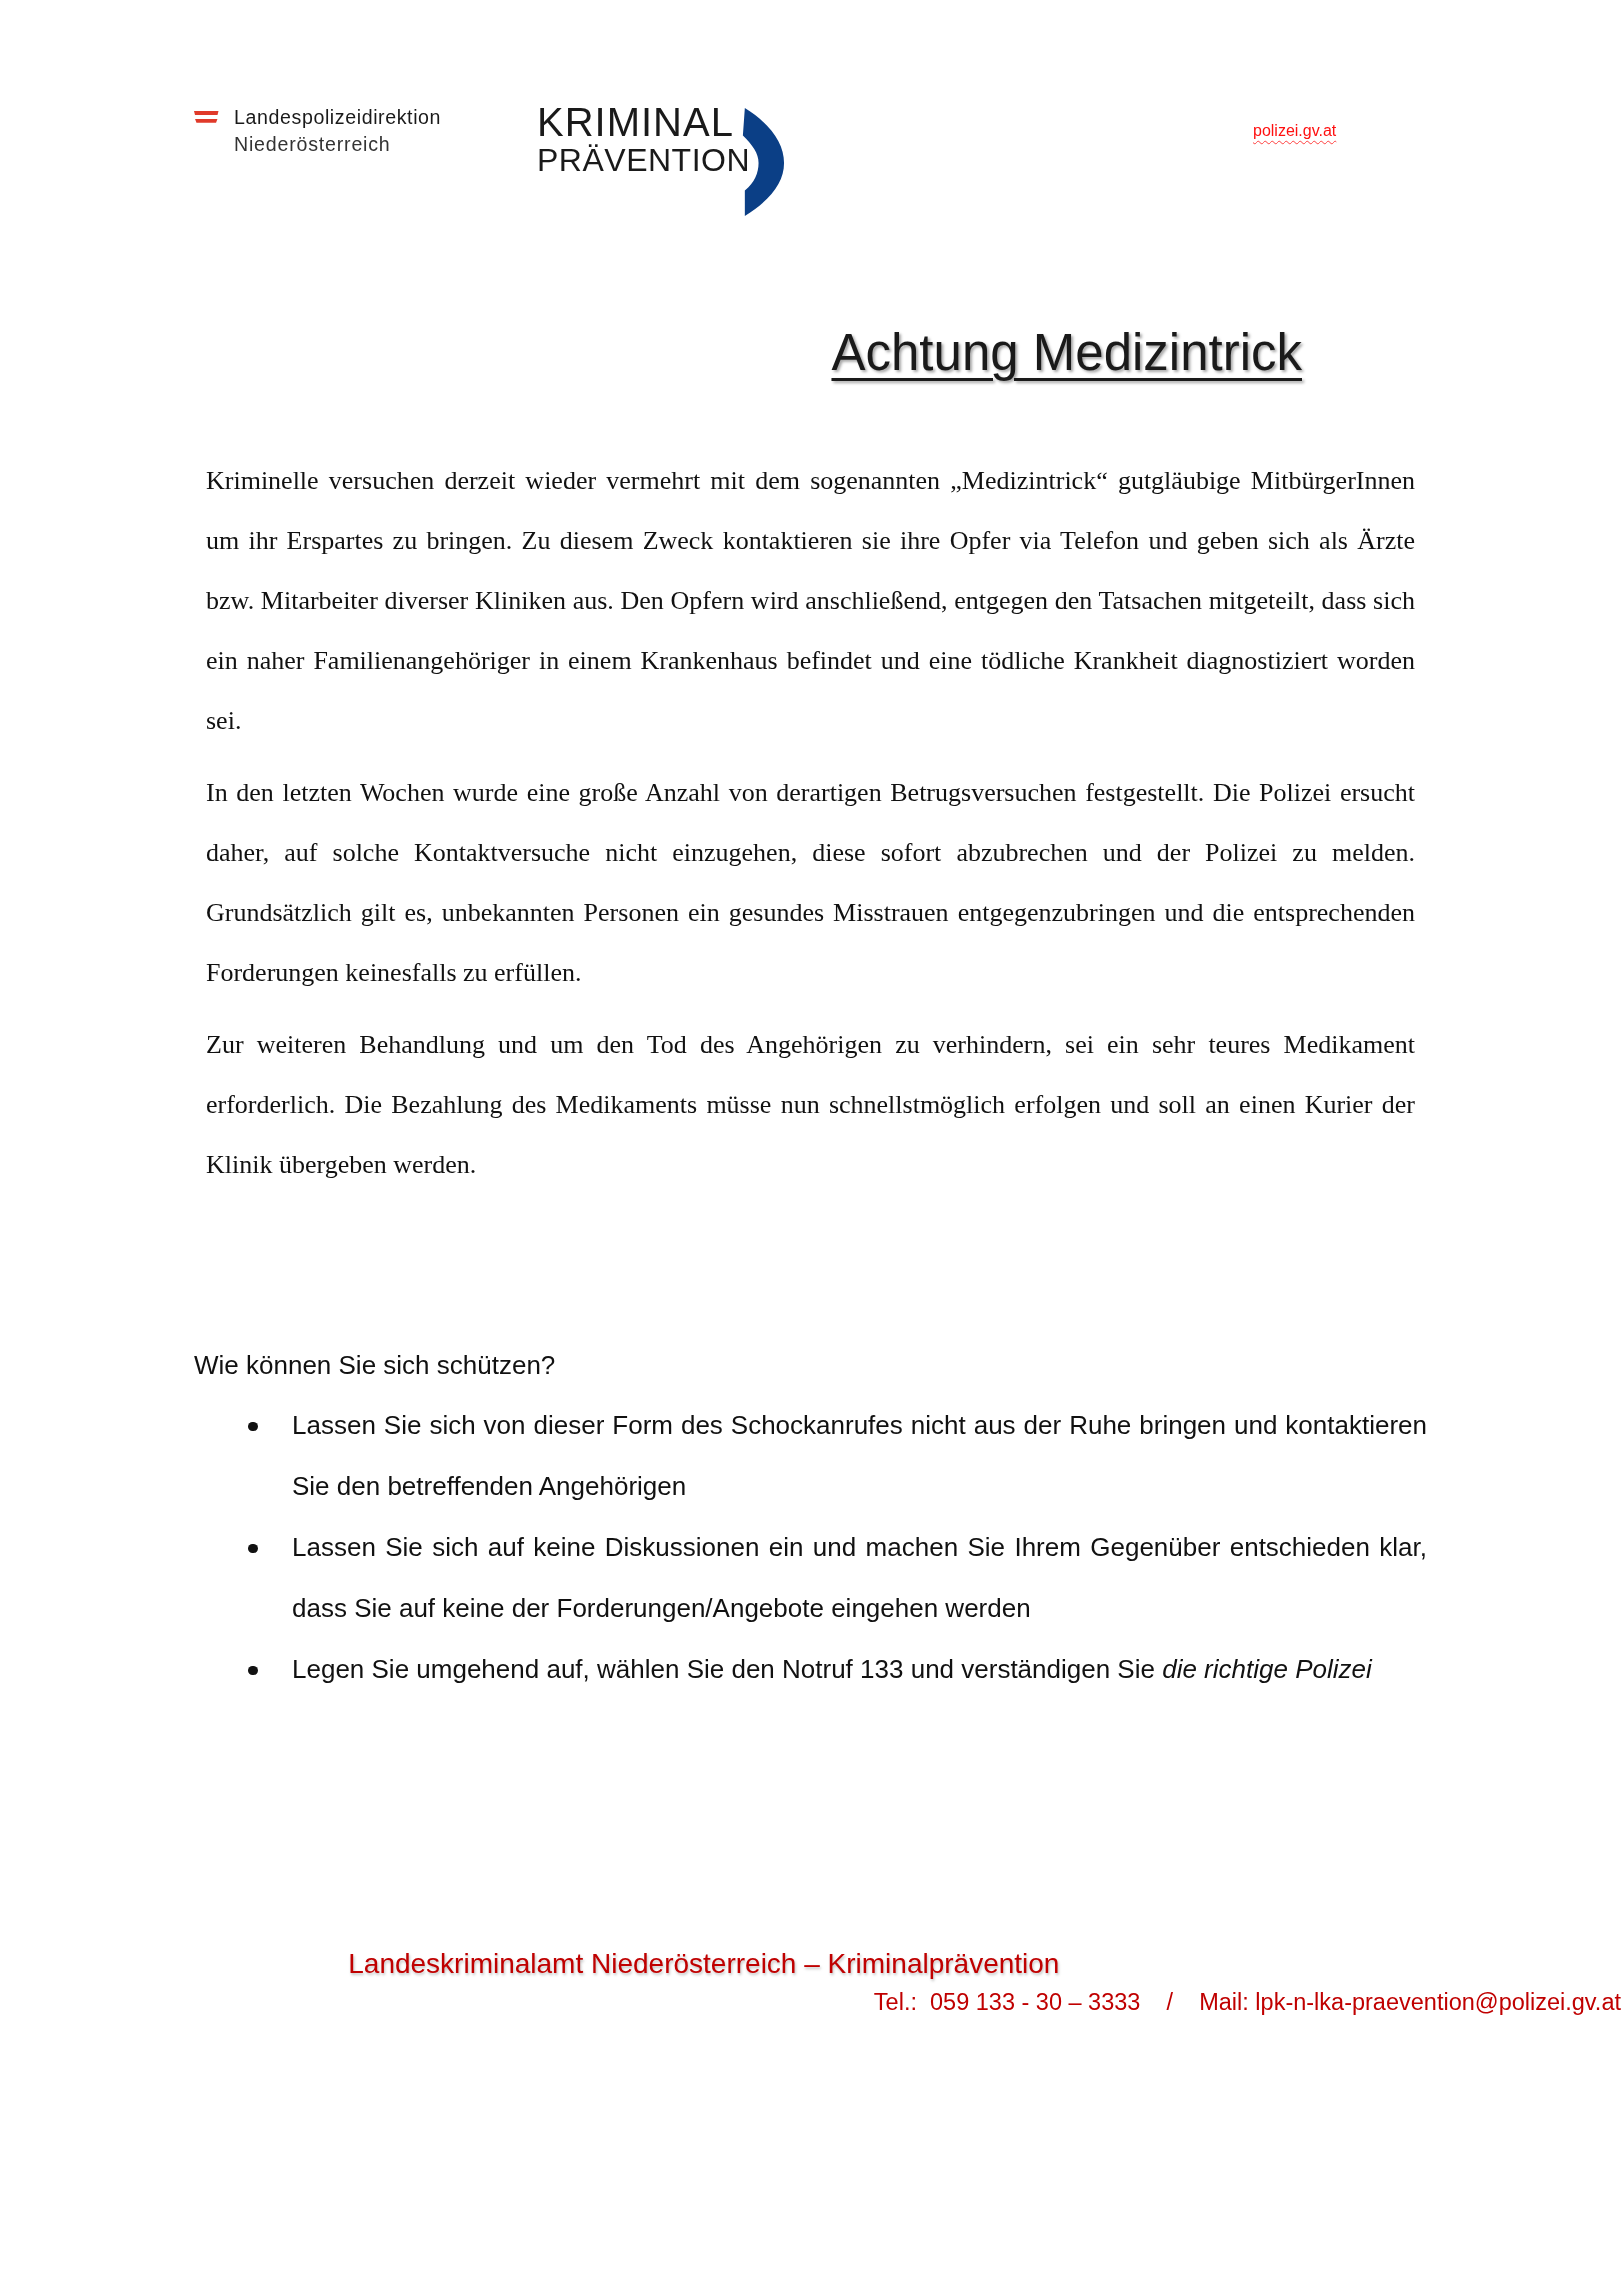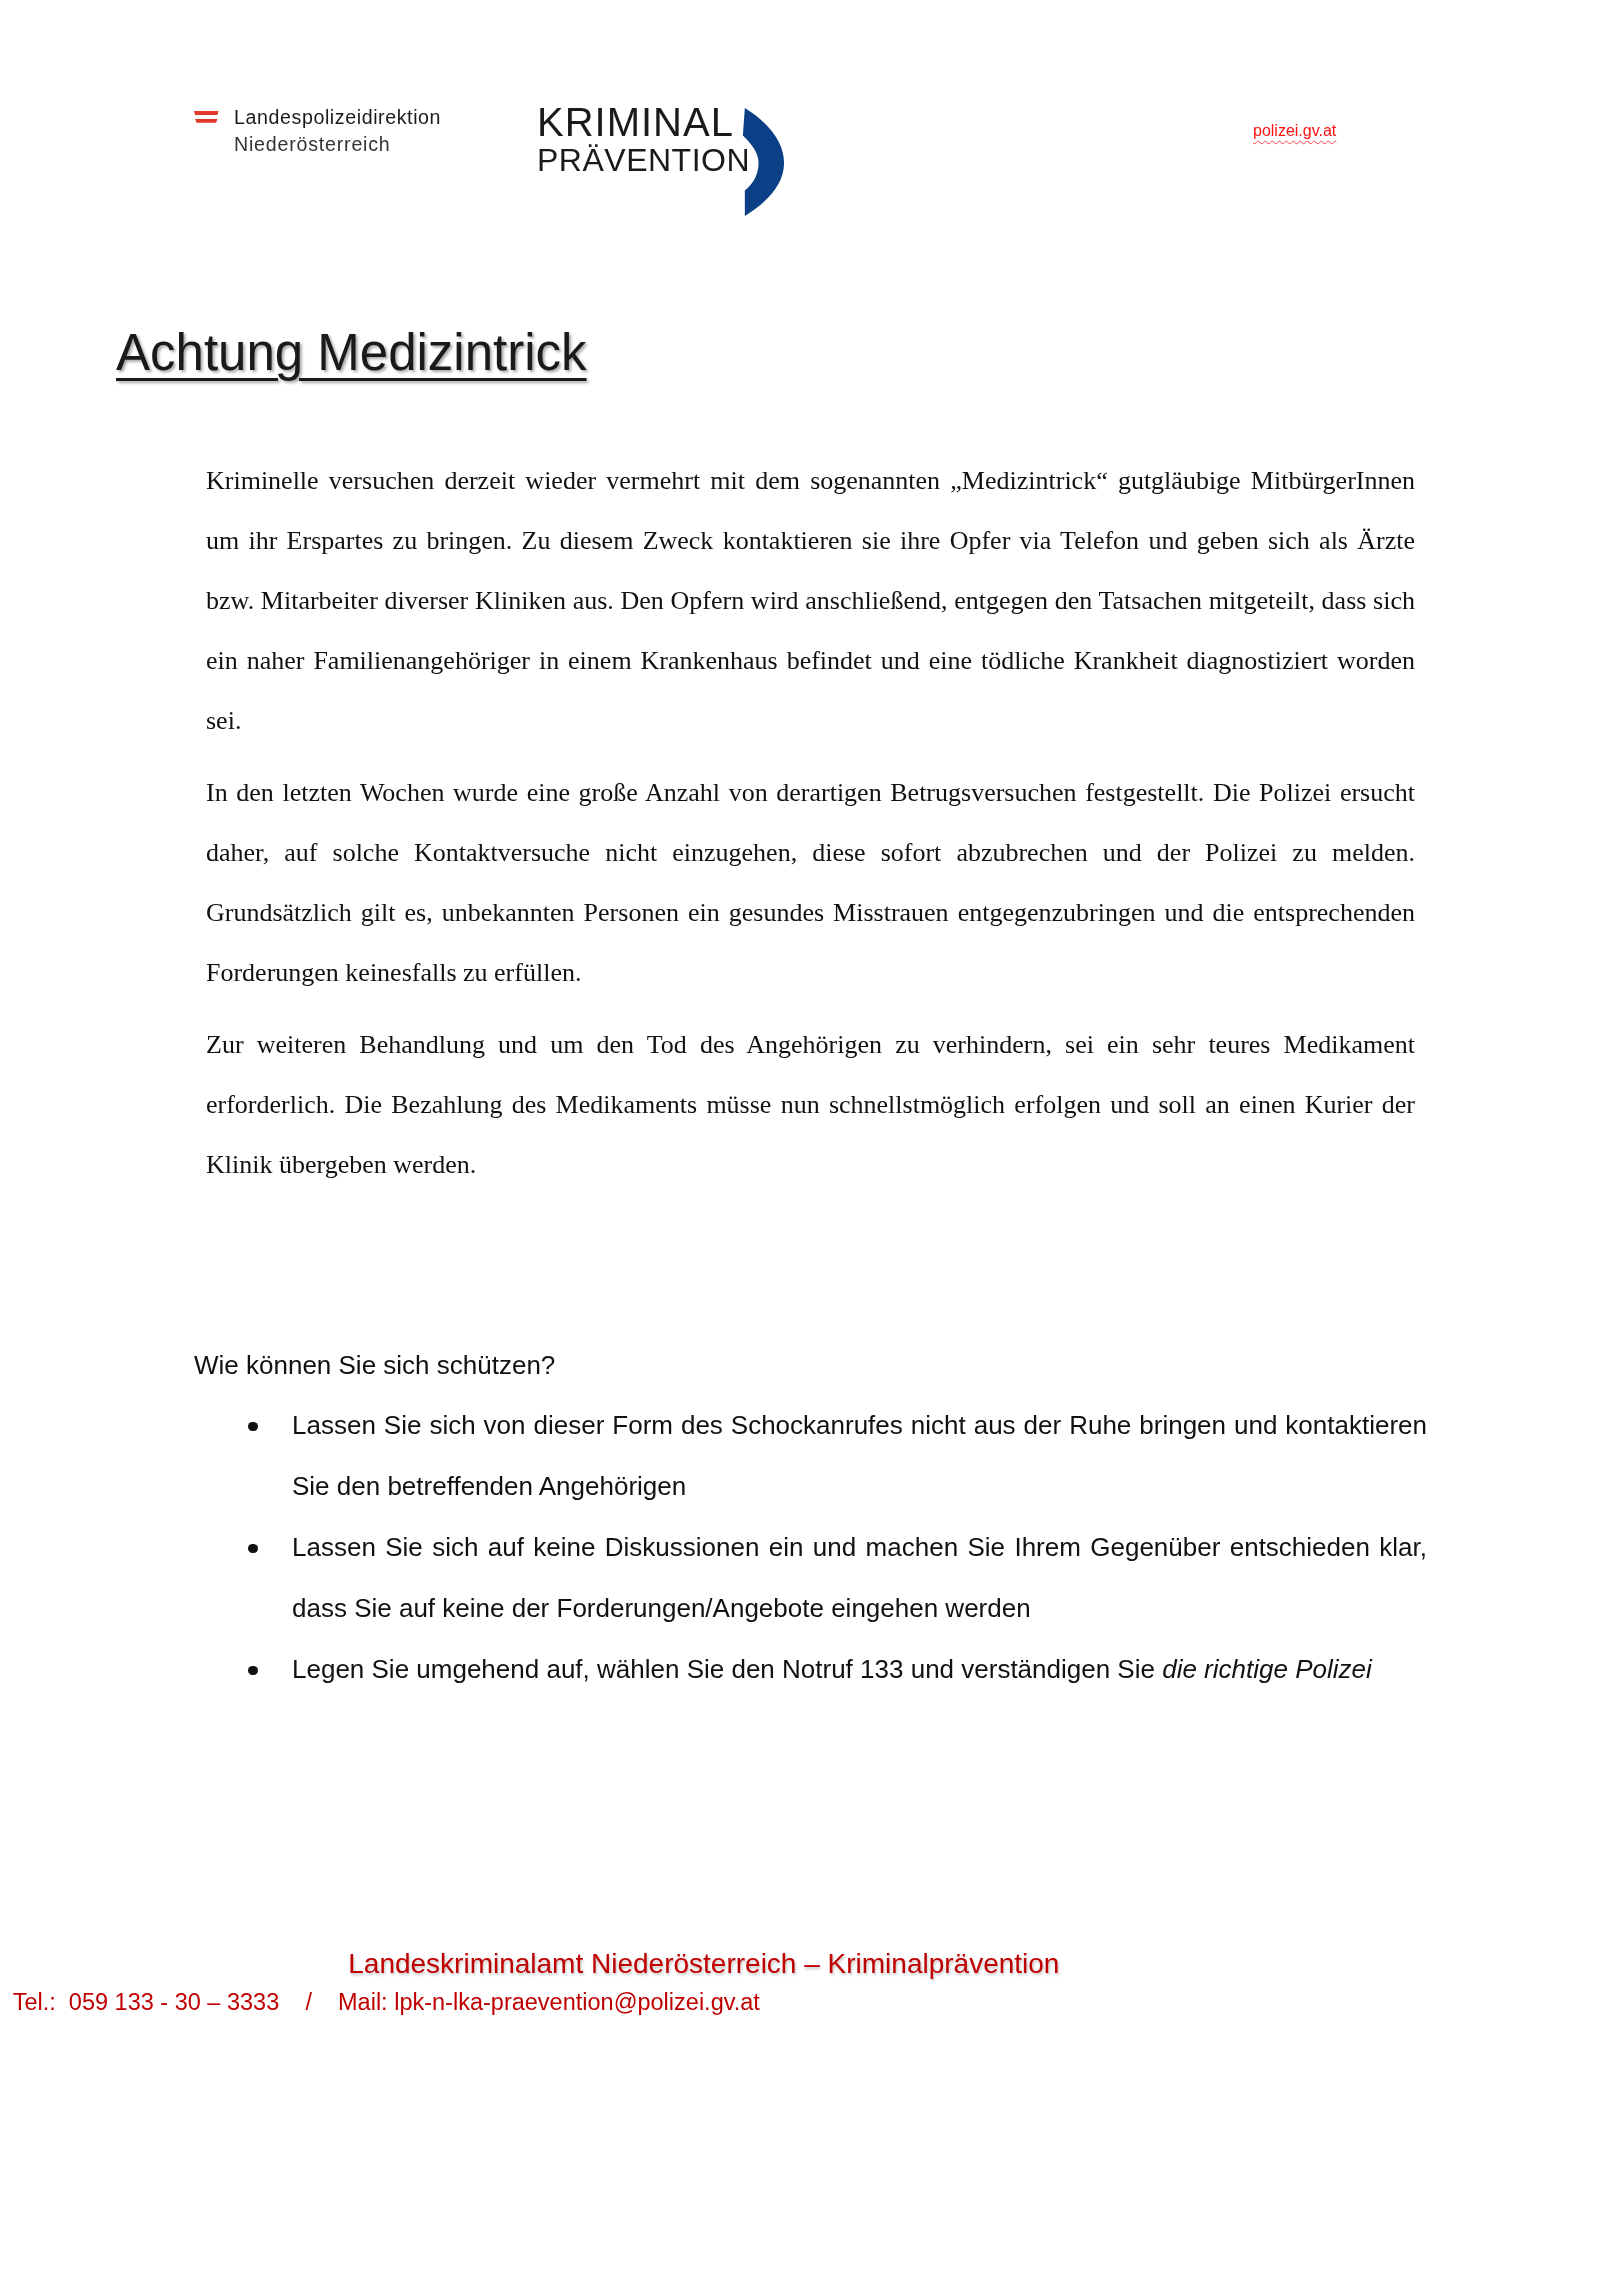--- a/index.html
+++ b/index.html
@@ -16,38 +16,38 @@
   .lpd-line2 { left: 234px; top: 133px; font-size: 19.6px; letter-spacing: 0.8px; color: #333333; line-height: 23.5px; white-space: nowrap; }
 
   .kp-line1 { left: 537px; top: 106px; font-size: 40px; letter-spacing: 1px; color: #1a1a1a; line-height: 33px; font-weight: normal; white-space: nowrap; }
   .kp-line2 { left: 537px; top: 143px; font-size: 32px; letter-spacing: 0.5px; color: #1a1a1a; line-height: 35px; white-space: nowrap; }
   .kp-arc { left: 737px; top: 108px; width: 49px; height: 108px; }
 
   .site-link { left: 1253px; top: 117px; font-size: 16px; color: #ff1010; line-height: 27.4px;
                text-decoration: underline wavy #ff4040; text-decoration-thickness: 1px; text-underline-offset: 3.9px; white-space: nowrap; }
 
   
-  .title { left: 0; width: 1302px; top: 321px; text-align: left; padding-left: 116px; box-sizing: border-box;
+  .title { left: 0; width: 1302px; top: 321px; text-align: right; padding-left: 116px; box-sizing: border-box;
            font-size: 51px; line-height: 63px; color: #1a1a1a; text-decoration: underline; text-decoration-thickness: 2.9px;
            text-underline-offset: 7.8px; text-shadow: 2px 2px 2.9px rgba(0,0,0,0.35); white-space: nowrap; }
 
   
   .body-text { left: 194px; width: 1233px; font-size: 26px; line-height: 60px; color: #111111; }
   .para { margin: 12px; text-align: justify; text-align-last: left; font-family: Liberation Serif, serif; }
   .p1 { top: 439px; }
   .heading-protect { left: 194px; top: 1335px; font-size: 26px; line-height: 60px; white-space: nowrap; }
   .bullets { left: 194px; width: 1233px; top: 1395px; margin: 0; padding: 0; list-style: none; font-size: 26px; line-height: 61px; }
   .bullets li { position: relative; padding-left: 98px; text-align: justify; text-align-last: left; }
   .bullet-dot { position: absolute; left: 54px; top: 26.5px; width: 9.8px; height: 9.8px; border-radius: 50%; background: #111; }
   .bullets em { font-style: italic; }
 
   
   .footer-1 { left: 0; width: 1395px; top: 1949px; text-align: center; padding-left: 12.7px; box-sizing: border-box;
               font-size: 28px; line-height: 29px; color: #c00000; text-shadow: 1px 2px 2.9px rgba(0,0,0,0.25); white-space: nowrap; }
-  .footer-2 { left: 0; width: 1621px; top: 1990px; text-align: left; padding-left: 12.7px; box-sizing: border-box;
+  .footer-2 { left: 0; width: 1621px; top: 1990px; text-align: right; padding-left: 12.7px; box-sizing: border-box;
               font-size: 23.5px; line-height: 25.5px; color: #c00000; white-space: pre; }
 </style>
 </head>
 <body>
 
 <div class="flag">
   <div class="bar top"></div>
   <div class="bar bot"></div>
 </div>
 <div class="abs lpd-line1">Landespolizeidirektion</div>

